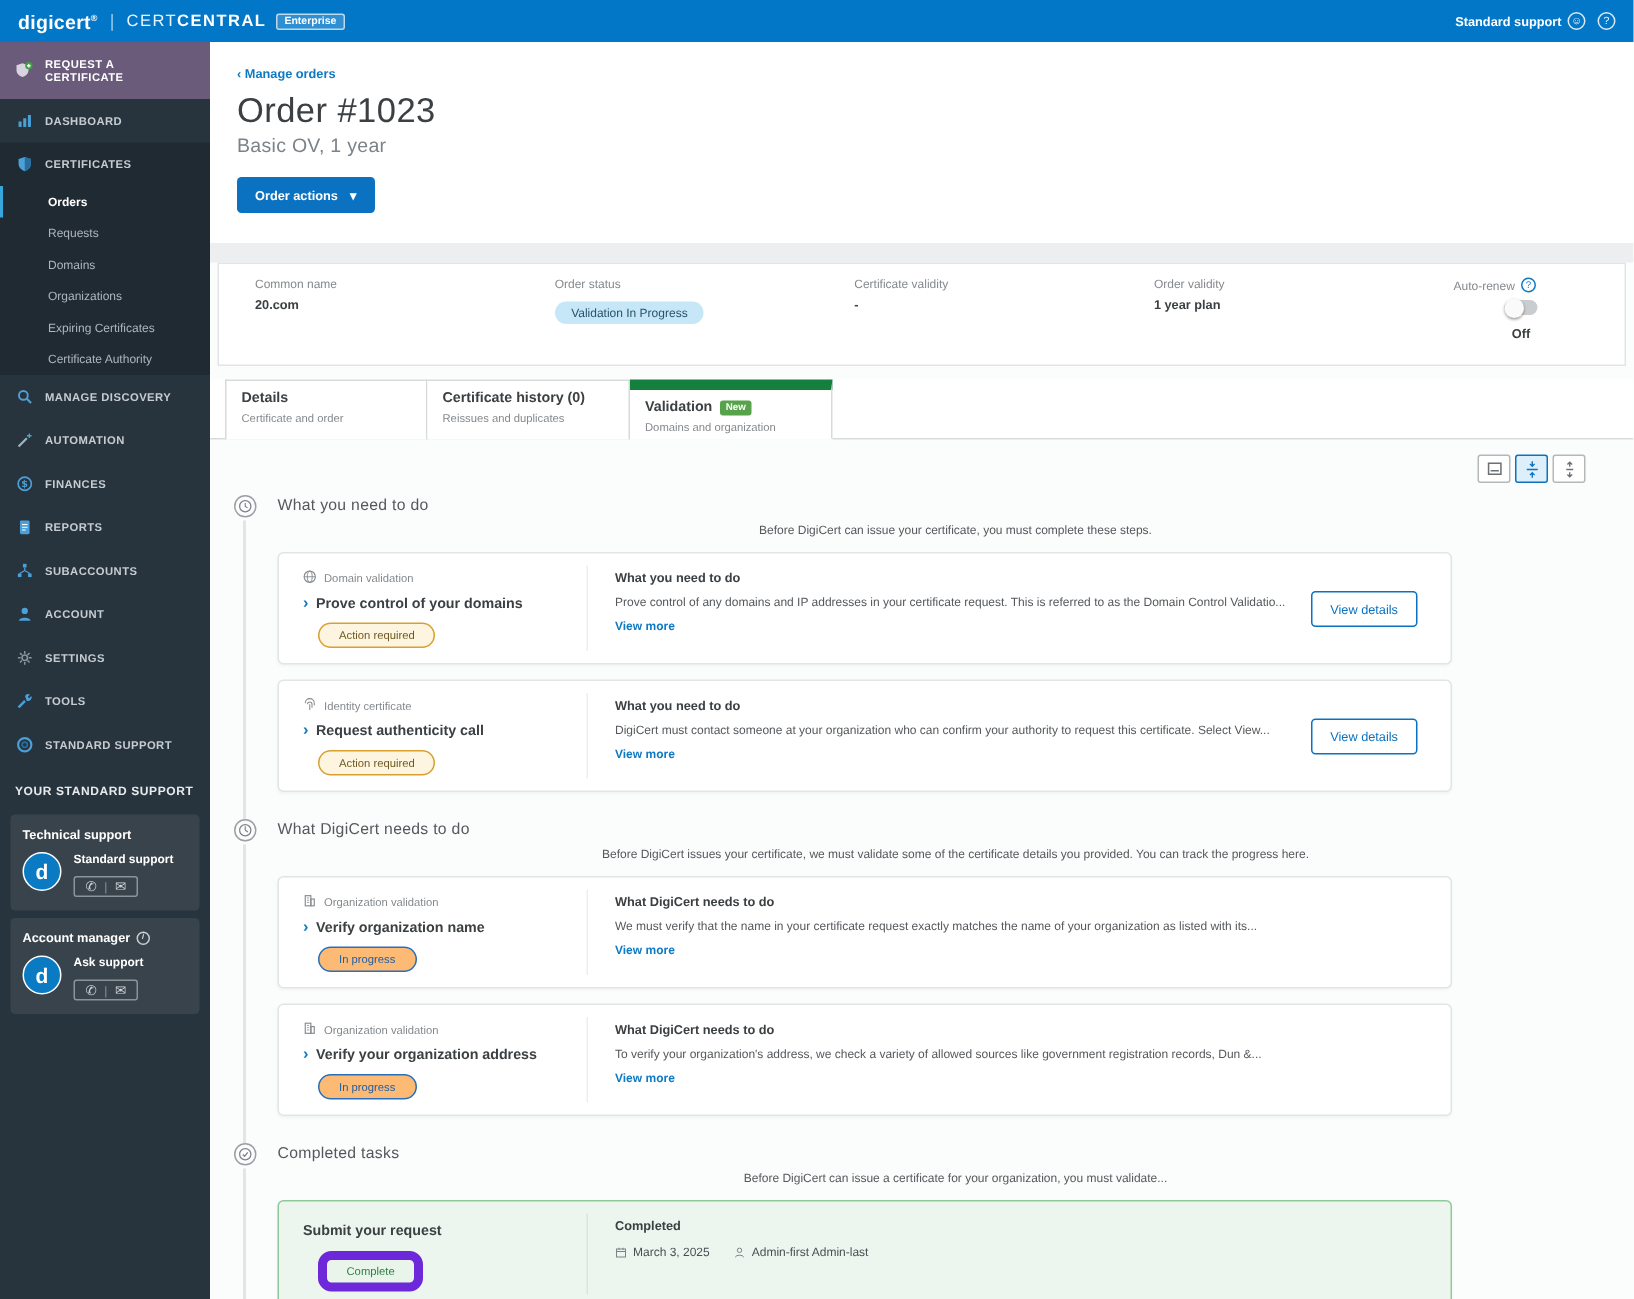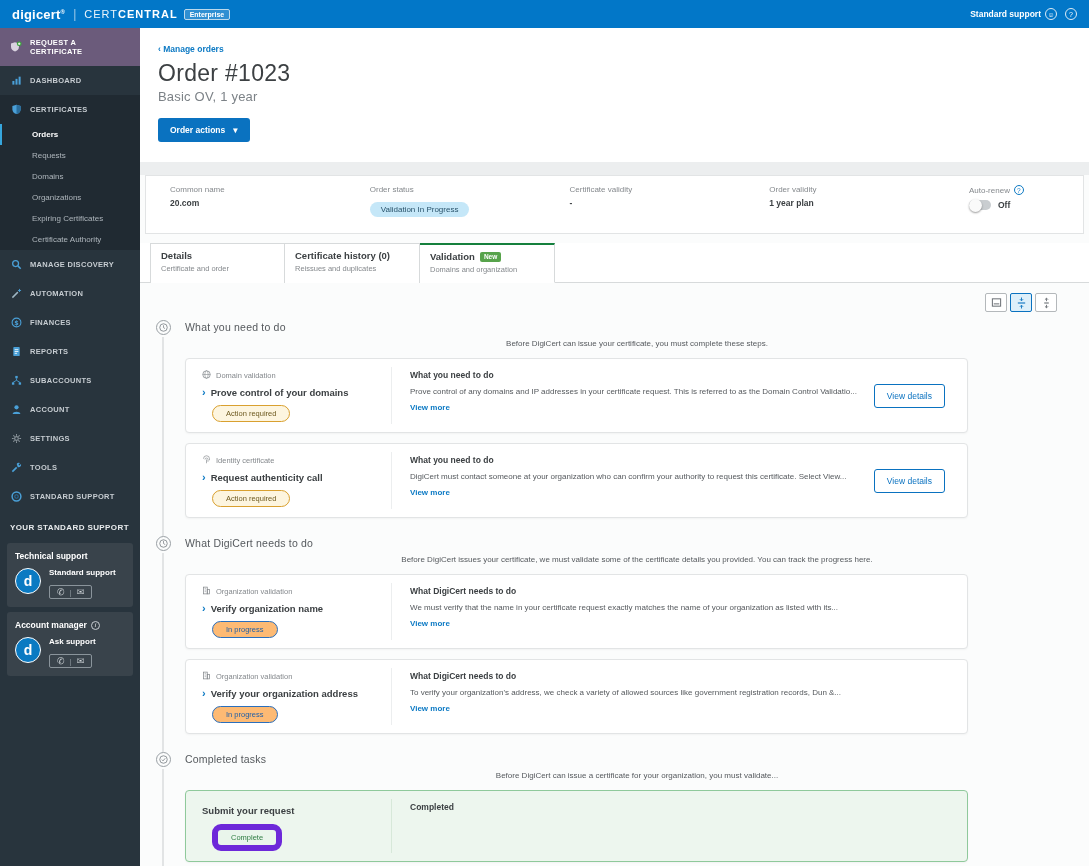--- a/index.html
+++ b/index.html
@@ -45,31 +45,31 @@
   .btn-primary { margin-top:14px; background:#0a72c0; color:#fff; border:none; border-radius:3px; font-size:8.5px; font-weight:bold; padding:7px 12px; display:inline-flex; align-items:center; gap:8px; cursor:pointer; font-family:inherit; }
   .band { height:13px; background:#eceeef; }
   .summary-card { background:#fff; border:1px solid #e2e4e5; margin:0 5px; display:flex; padding:9px 24px 16px 24px; }
   .sum-field { flex:1; }
   .sum-label { font-size:8px; color:#85898d; margin-bottom:4px; }
   .sum-value { font-size:8.5px; color:#3c4043; font-weight:bold; }
   .status-pill { display:inline-block; background:#c5e7f8; color:#29536b; font-size:8px; padding:3px 11px; border-radius:10px; }
   .auto-renew { flex:0 0 90px; }
   .ar-label { display:flex; align-items:center; gap:4px; font-size:8px; color:#85898d; margin-bottom:5px; }
   .help-circ { width:10px; height:10px; border:1px solid #0d7ac4; color:#0d7ac4; border-radius:50%; font-size:6.5px; display:inline-flex; align-items:center; justify-content:center; cursor:pointer; }
-  .toggle-row { display:flex; align-items:center; gap:7px; }
+  .toggle-row { display:flex; align-items:center; gap:7px;flex-direction:column; }
   .toggle { width:22px; height:10px; background:#c9cdd0; border-radius:6px; position:relative; cursor:pointer; }
   .toggle .knob { position:absolute; left:0; top:-1.5px; width:13px; height:13px; border-radius:50%; background:#fafafa; box-shadow:0 1px 2px rgba(0,0,0,.4); }
   .toggle-state { font-size:8.5px; font-weight:bold; color:#3c4043; }
   .gap { height:9px; }
   .tabs-row { background:#fff; border-bottom:1px solid #d7dadb; display:flex; padding-left:10px; height:40px; }
   .tab { width:135px; border:1px solid #d7dadb; border-bottom:none; margin-bottom:-1px; padding:6px 10px; cursor:pointer; background:#fff; }
   .tab + .tab { border-left:none; }
   .tab .t-title { font-size:9.5px; font-weight:bold; color:#3c4043; display:flex; align-items:center; gap:5px; }
   .tab .t-sub { font-size:7.5px; color:#85898d; margin-top:3px; }
-  .tab.active { border-top:2px solid #15803d; background:#fff; border-bottom:1px solid #fff; }
+  .tab.active { border-top:7px solid #15803d; background:#fff; border-bottom:1px solid #fff; }
   .new-badge { background:#57a34b; color:#fff; font-size:6.5px; font-weight:bold; border-radius:2px; padding:1.5px 4px; }
 
   
   .content { padding:8px 0 0 0; }
   .toolbar { display:flex; justify-content:flex-end; gap:3px; padding:2px 32px 8px 0; }
   .tool-btn { width:22px; height:19px; border:1px solid #b4b8bb; background:#fff; border-radius:2px; display:flex; align-items:center; justify-content:center; cursor:pointer; }
   .tool-btn.active { border:1px solid #0a72c0; background:#ddeffa; }
   .section { display:flex; padding-left:9px; }
   .rail { width:28px; display:flex; flex-direction:column; align-items:center; flex:0 0 28px; }
   .rail-dot { width:15px; height:15px; border:1px solid #9aa0a5; border-radius:50%; background:#fbfcfc; color:#7c8287; font-size:8px; display:flex; align-items:center; justify-content:center; flex:0 0 15px; }
@@ -531,20 +531,40 @@
           <div class="card-left">
             <div class="title-row" style="margin-top:0;">
               <span class="card-title">Submit your request</span>
             </div>
             <span class="pill green">Complete</span>
           </div>
           <div class="card-divider"></div>
           <div class="card-right">
             <div class="cr-main">
               <div class="cr-title">Completed</div>
+              <div class="meta-row">
+                <span class="meta-item">
+                  <span class="mi-icon">
+                      <svg width="8" height="8" viewBox="0 0 12 12">
+                        <rect x="1.5" y="2.5" width="9" height="8" fill="none" stroke="#7c8287" stroke-width="1"></rect>
+                        <path d="M1.5 5h9M4 1.2v2.2M8 1.2v2.2" stroke="#7c8287" stroke-width="1"></path>
+                      </svg>
+                    </span>
+                  <span>March 3, 2025</span>
+                </span>
+                <span class="meta-item">
+                  <span class="mi-icon">
+                      <svg width="8" height="8" viewBox="0 0 12 12">
+                        <circle cx="6" cy="3.8" r="2.2" fill="none" stroke="#7c8287" stroke-width="1"></circle>
+                        <path d="M2 10.8c0-2.8 8-2.8 8 0" fill="none" stroke="#7c8287" stroke-width="1"></path>
+                      </svg>
+                    </span>
+                  <span>Admin-first Admin-last</span>
+                </span>
+              </div>
             </div>
           </div>
         </div>
 
         <div class="card done">
           <div class="card-left">
             
             
           </div>
 

